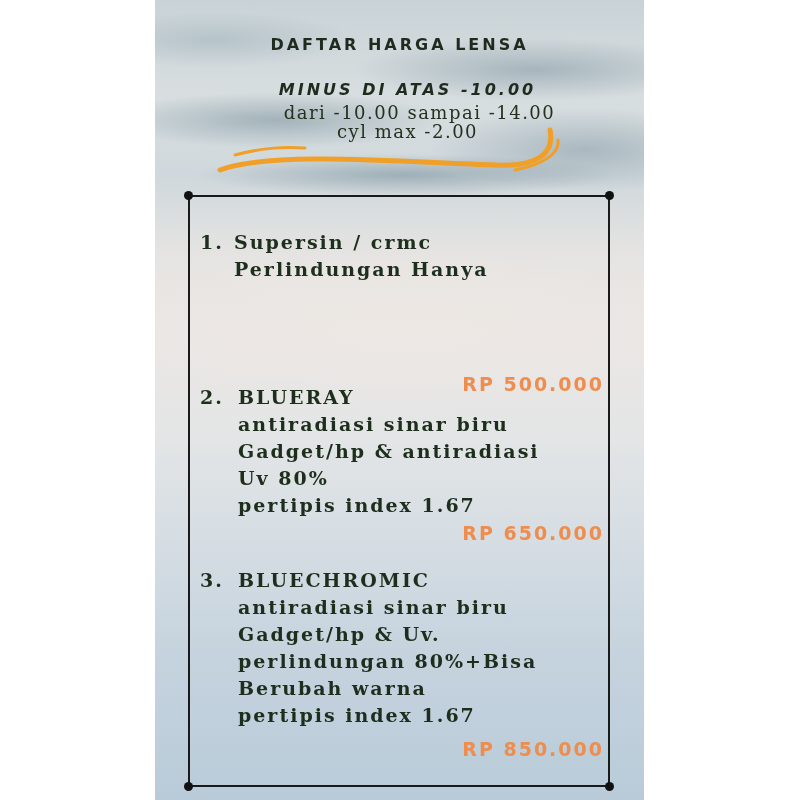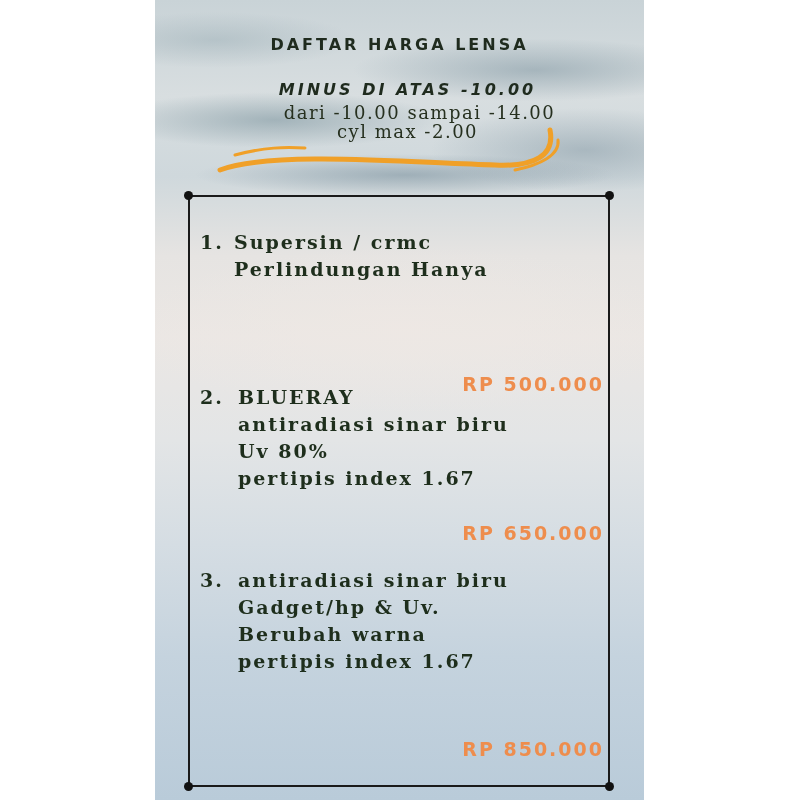--- a/index.html
+++ b/index.html
@@ -80,27 +80,30 @@
       <span class="num">1.</span>
       <div class="line first">Supersin / crmc</div>
       <div class="line">Perlindungan Hanya</div>
     </div>
     <div class="price" style="top:132px;margin-top:44px;">RP 500.000</div>
 
     <div class="item" style="top:187px;">
       <span class="num">2.</span>
       <div class="line first" style="margin-left:48px;">BLUERAY</div>
       <div class="line" style="margin-left:48px;">antiradiasi sinar biru</div>
+      <div class="line" style="margin-left:48px;">Gadget/hp &amp; antiradiasi</div>
       <div class="line" style="margin-left:48px;">Uv 80%</div>
       <div class="line" style="margin-left:48px;">pertipis index 1.67</div>
     </div>
     <div class="price" style="top:325px;">RP 650.000</div>
 
     <div class="item" style="top:370px;">
       <span class="num">3.</span>
+      <div class="line first" style="margin-left:48px;">BLUECHROMIC</div>
       <div class="line" style="margin-left:48px;">antiradiasi sinar biru</div>
       <div class="line" style="margin-left:48px;">Gadget/hp &amp; Uv.</div>
+      <div class="line" style="margin-left:48px;">perlindungan 80%+Bisa</div>
       <div class="line" style="margin-left:48px;">Berubah warna</div>
       <div class="line" style="margin-left:48px;">pertipis index 1.67</div>
     </div>
     <div class="price" style="top:541px;">RP 850.000</div>
   </div>
 </div>
 
 </body></html>

